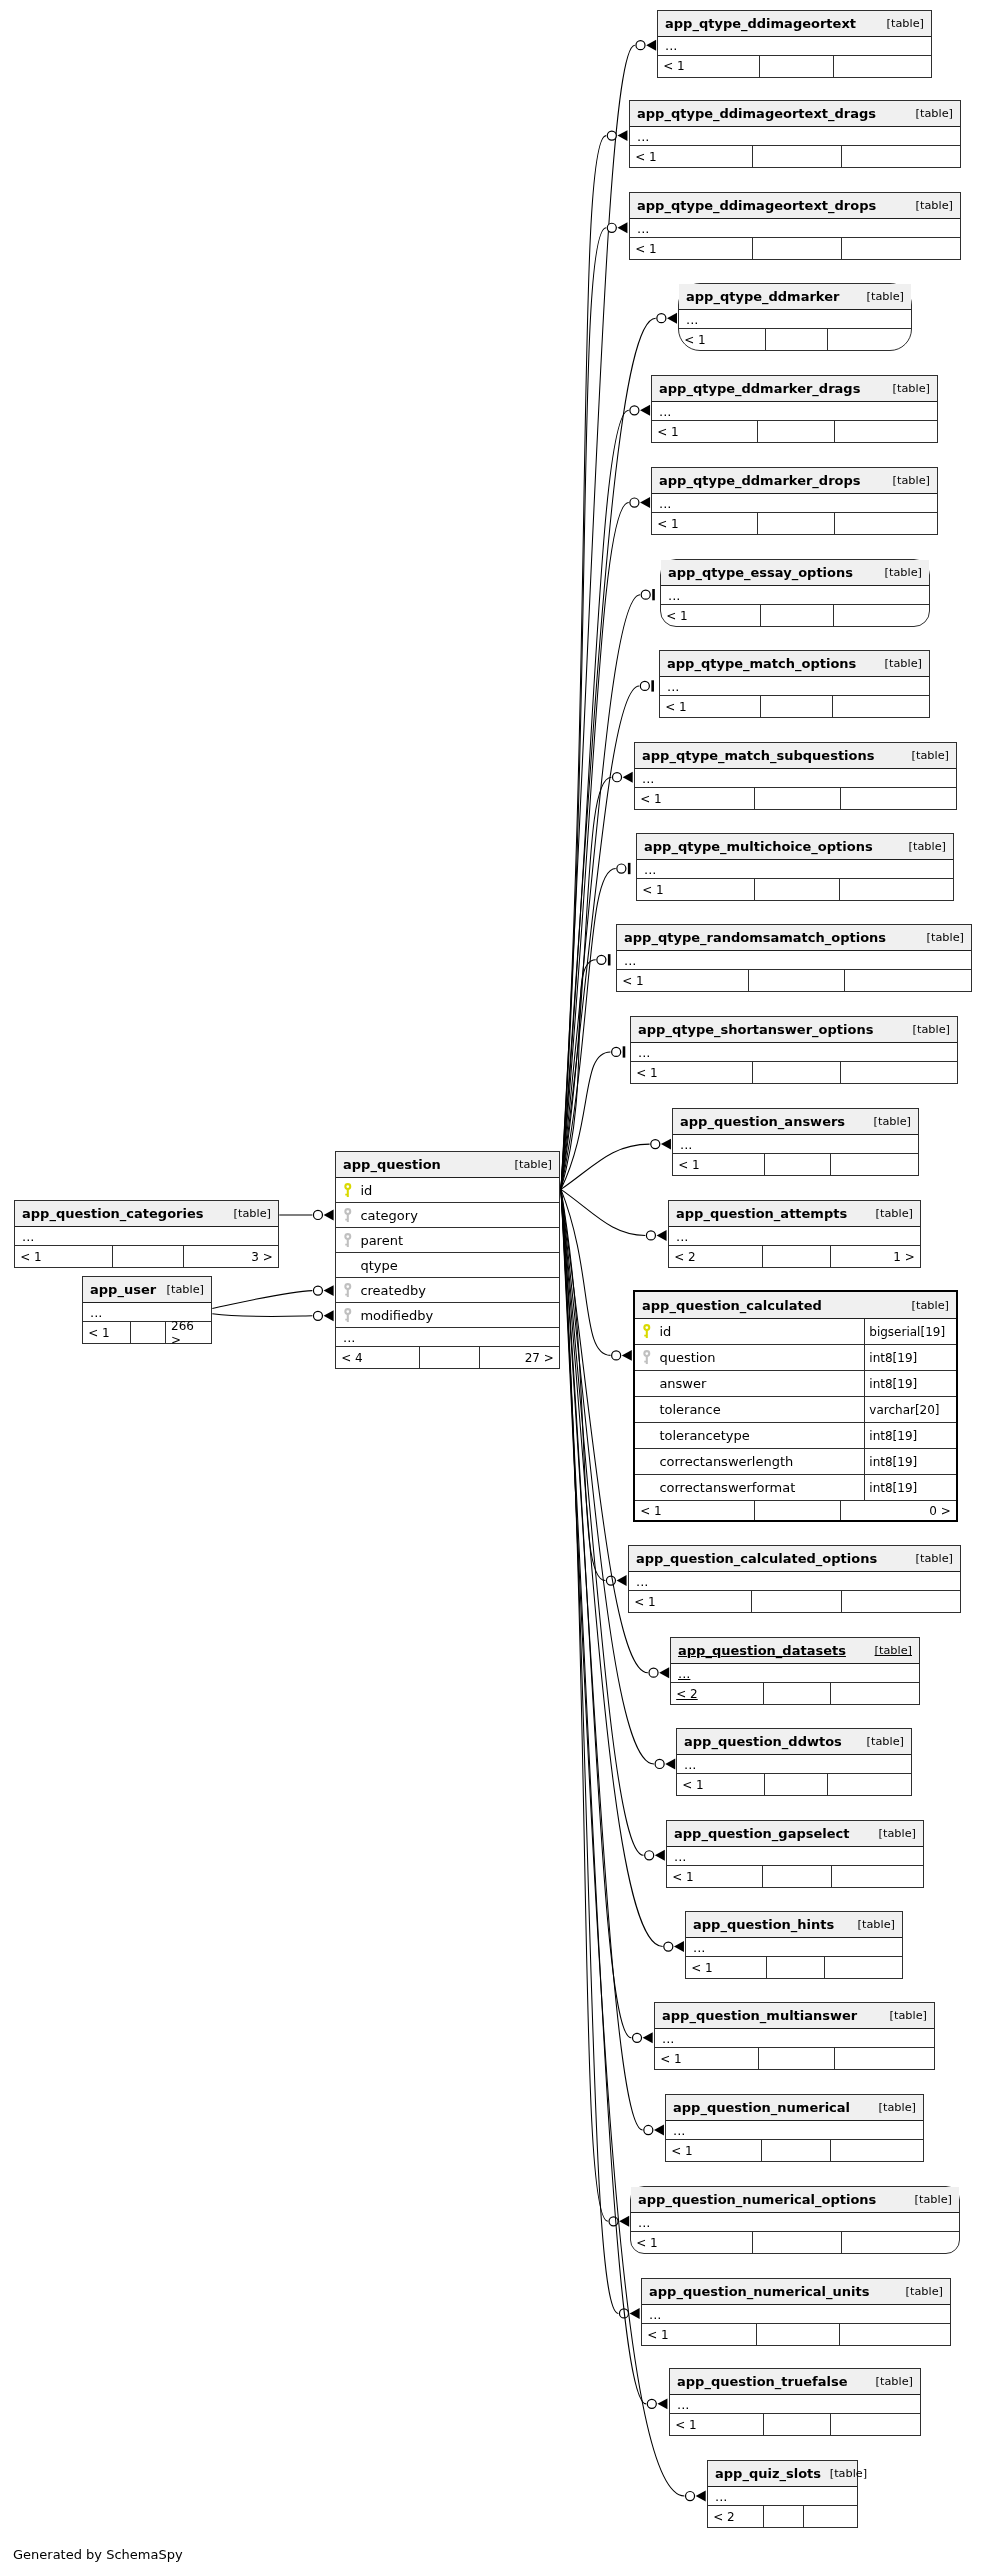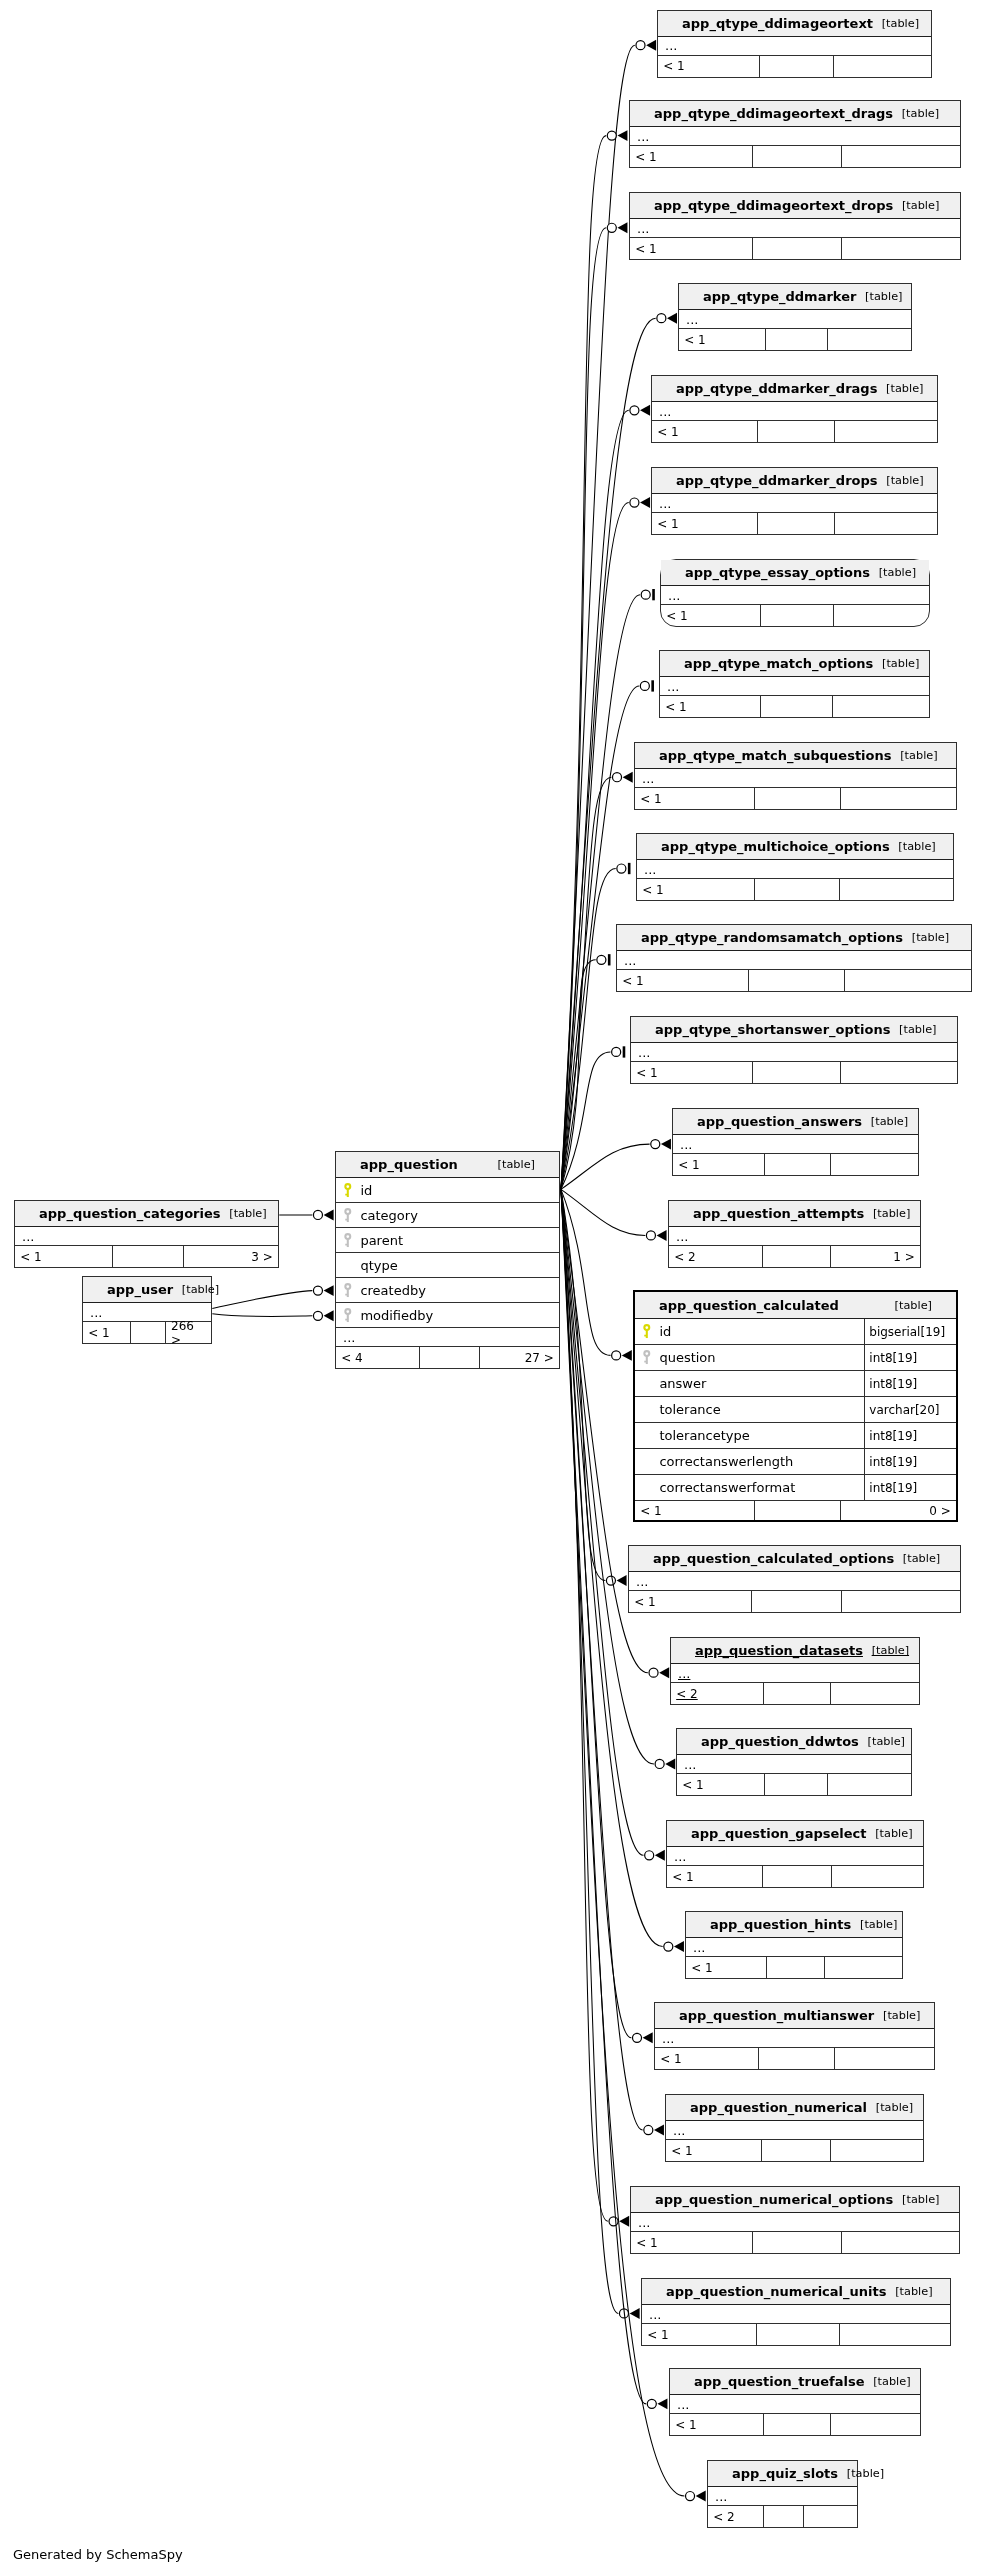--- a/index.html
+++ b/index.html
@@ -3,21 +3,21 @@
 <meta charset="utf-8">
 <style>
   html,body{margin:0;padding:0;}
   body{position:relative;width:988px;height:2576px;background:#ffffff;
        font-family:"DejaVu Sans",sans-serif;color:#000;overflow:hidden;}
   svg.edges{position:absolute;left:0;top:0;}
   .tbl{position:absolute;background:#fff;border:1.3px solid #2f2f2f;box-sizing:border-box;}
   .tbl.big{border:2.2px solid #000;}
   .hdr{display:flex;justify-content:space-between;align-items:center;gap:8.7px;
        background:#f0f0f0;border-bottom:1.7px solid #1f1f1f;height:26px;
-       padding:0 24px;box-sizing:border-box;}
+       padding:0 7px;box-sizing:border-box;}
   .big .hdr{height:27px;}
   .nm{font-weight:bold;font-size:13px;white-space:nowrap;}
   .bdg{font-size:11.3px;white-space:nowrap;}
   .row{display:flex;align-items:center;height:25px;border-bottom:1.3px solid #2f2f2f;
        box-sizing:border-box;padding-left:7px;font-size:13px;}
   .big .row{height:26px;}
   .row.dots{height:19px;}
   .ksp{width:17.4px;flex:none;display:flex;align-items:center;}
   .lbl{white-space:nowrap;}
   .typ{margin-left:auto;align-self:stretch;display:flex;align-items:center;
@@ -159,21 +159,21 @@
     </div>
       <div class="row dots">
         <span class="lbl">...</span>
       </div>
       <div class="ftr">
       <span class="fc fc1">&lt; 1</span>
       <span class="fc fc2"></span>
       <span class="fc fc3"></span>
     </div>
     </div>
-    <div class="tbl" style="left: 678px; top: 283px; width: 234px;">
+    <div class="tbl" style="left: 678px; top: 283px; width: 234px; border-radius: 22px;">
       <div class="hdr">
       <span class="nm">app_qtype_ddmarker</span>
       <span class="bdg">[table]</span>
     </div>
       <div class="row dots">
         <span class="lbl">...</span>
       </div>
       <div class="ftr">
       <span class="fc fc1">&lt; 1</span>
       <span class="fc fc2"></span>
@@ -469,21 +469,21 @@
     </div>
       <div class="row dots">
         <span class="lbl">...</span>
       </div>
       <div class="ftr">
       <span class="fc fc1">&lt; 1</span>
       <span class="fc fc2"></span>
       <span class="fc fc3"></span>
     </div>
     </div>
-    <div class="tbl" style="left: 630px; top: 2186px; width: 330px;">
+    <div class="tbl" style="left: 630px; top: 2186px; width: 330px; border-radius: 14px;">
       <div class="hdr">
       <span class="nm">app_question_numerical_options</span>
       <span class="bdg">[table]</span>
     </div>
       <div class="row dots">
         <span class="lbl">...</span>
       </div>
       <div class="ftr">
       <span class="fc fc1">&lt; 1</span>
       <span class="fc fc2"></span>

